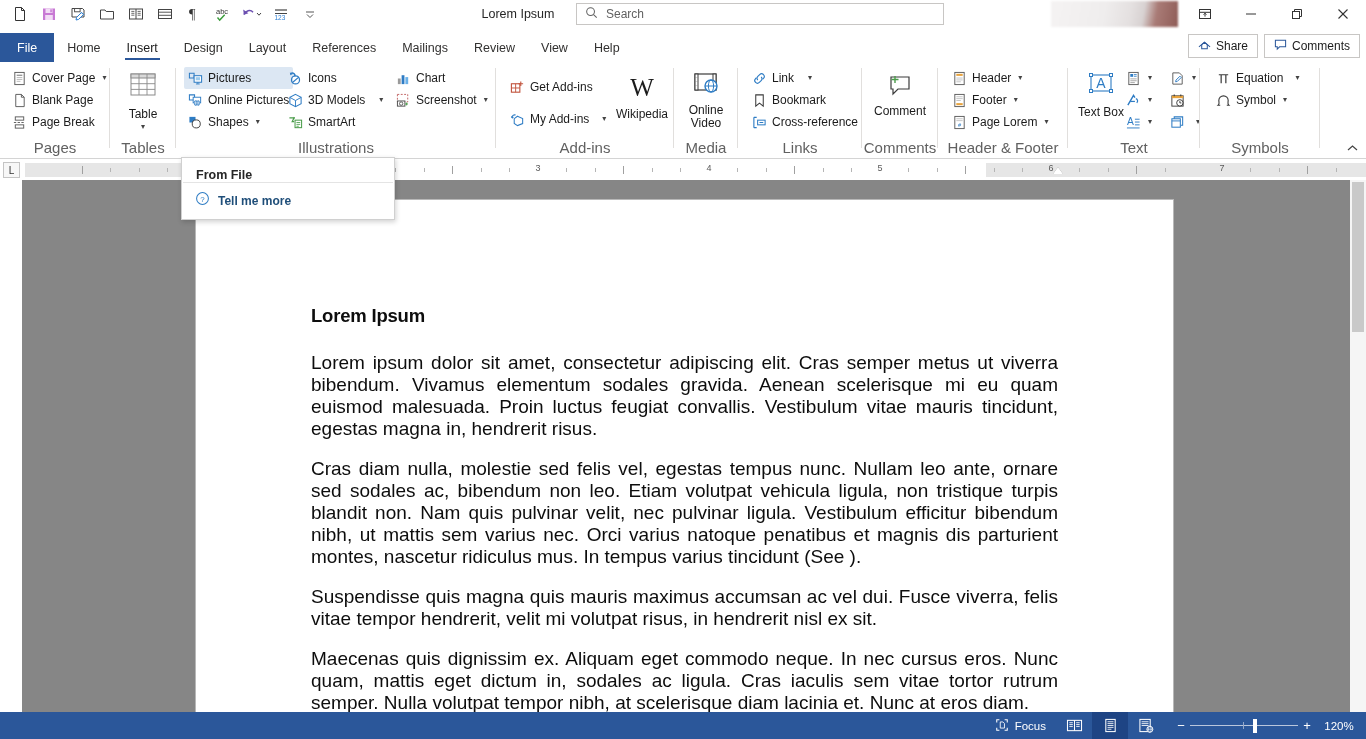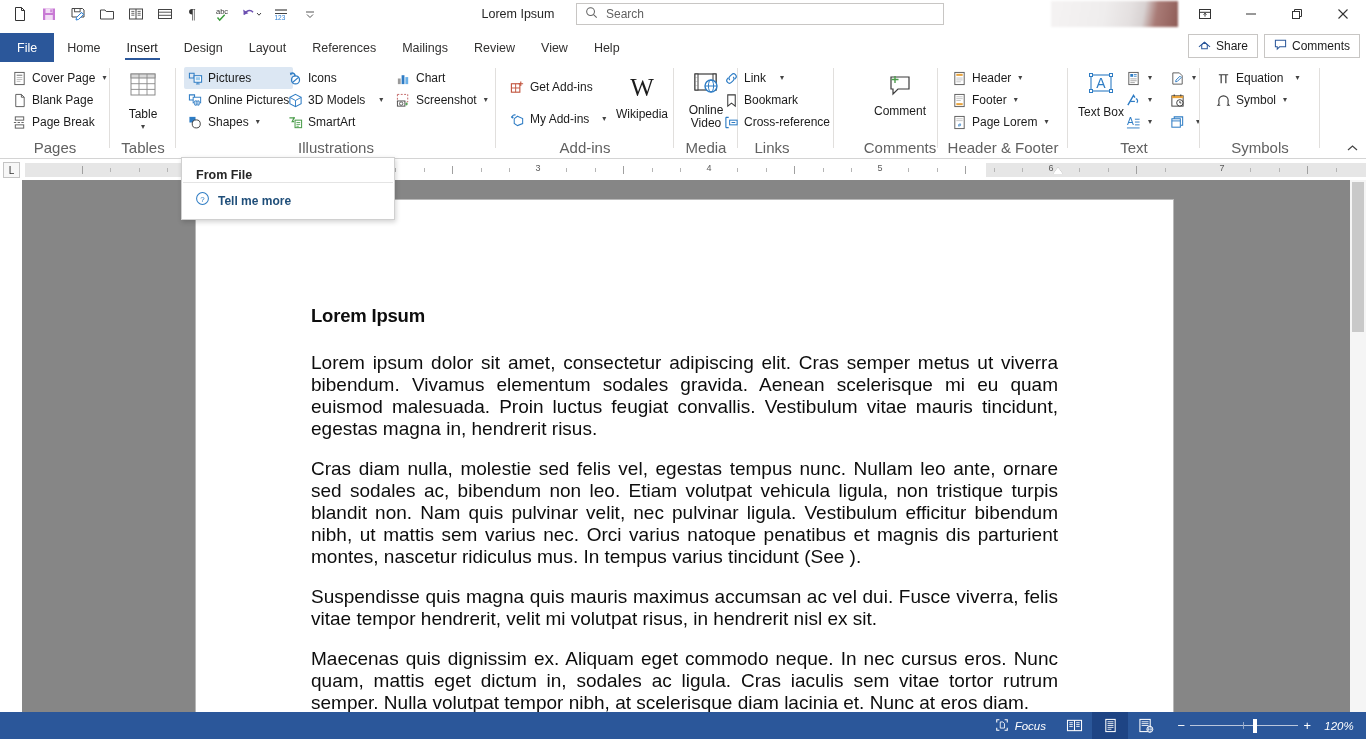--- a/index.html
+++ b/index.html
@@ -200,21 +200,21 @@
 
   
   .statusbar {
     position: absolute; left: 0; bottom: 0; width: 1366px; height: 27px;
     background: #2b579a; color: #fff; display: flex; align-items: center;
     font-size: 11.5px;
   }
   .sb-left { display: flex; align-items: center; gap: 0; padding-left: 8px; }
   .sb-item { padding: 0 9px; height: 23px; display: flex; align-items: center; cursor: pointer; border-radius:2px; }
   .sb-right {
-    position: absolute; right: 0; display: flex; align-items: center; height: 18px; font-style: italic;
+    position: absolute; right: 0; display: flex; align-items: center; height: 18px;
   }
   .sb-view {
     width: 36px; height: 27px; display: flex; align-items: center; justify-content: center;
     cursor: pointer;
   }
   .sb-view.active { background: #1e4484; }
   .zoomwrap { display: flex; align-items: center; gap: 0; padding: 0 4px 0 8px; }
   .zbtn { width: 18px; height: 22px; display:flex; align-items:center; justify-content:center; cursor: pointer; font-size: 13px; }
   .ztrack { position: relative; width: 108px; height: 22px; cursor: pointer; }
   .ztrack .line { position: absolute; left: 0; right: 0; top: 10.5px; height: 1px; background: #b9c6dc; }
@@ -598,21 +598,21 @@
             <ellipse cx="20" cy="14" rx="2.6" ry="6" fill="none" stroke="#2e7cc4" stroke-width="1"></ellipse>
             <line x1="14" y1="14" x2="26" y2="14" stroke="#2e7cc4" stroke-width="1"></line>
           </svg>
         </span>
         <span class="lbl">Online Video</span>
       </div>
       <div class="gname">Media</div>
       <div class="sep"></div>
     </div>
 
-    <div class="grp" style="left:710px; width:124px;">
+    <div class="grp" style="left:738px; width:124px;">
       <div style="position:absolute;left:10px;top:5px;">
         <div class="itm">
           <span class="ico">
             <svg width="15" height="15" viewBox="0 0 16 16">
                 <path d="M6.2 9.8a2.8 2.8 0 0 1 0-4l2-2a2.8 2.8 0 0 1 4 4l-1 1" fill="none" stroke="#2e7cc4" stroke-width="1.2"></path>
                 <path d="M9.8 6.2a2.8 2.8 0 0 1 0 4l-2 2a2.8 2.8 0 0 1-4-4l1-1" fill="none" stroke="#2e7cc4" stroke-width="1.2"></path>
               </svg>
           </span>
           <span>Link</span>
           <span class="chev" style="margin-left:9px;">▾</span>

